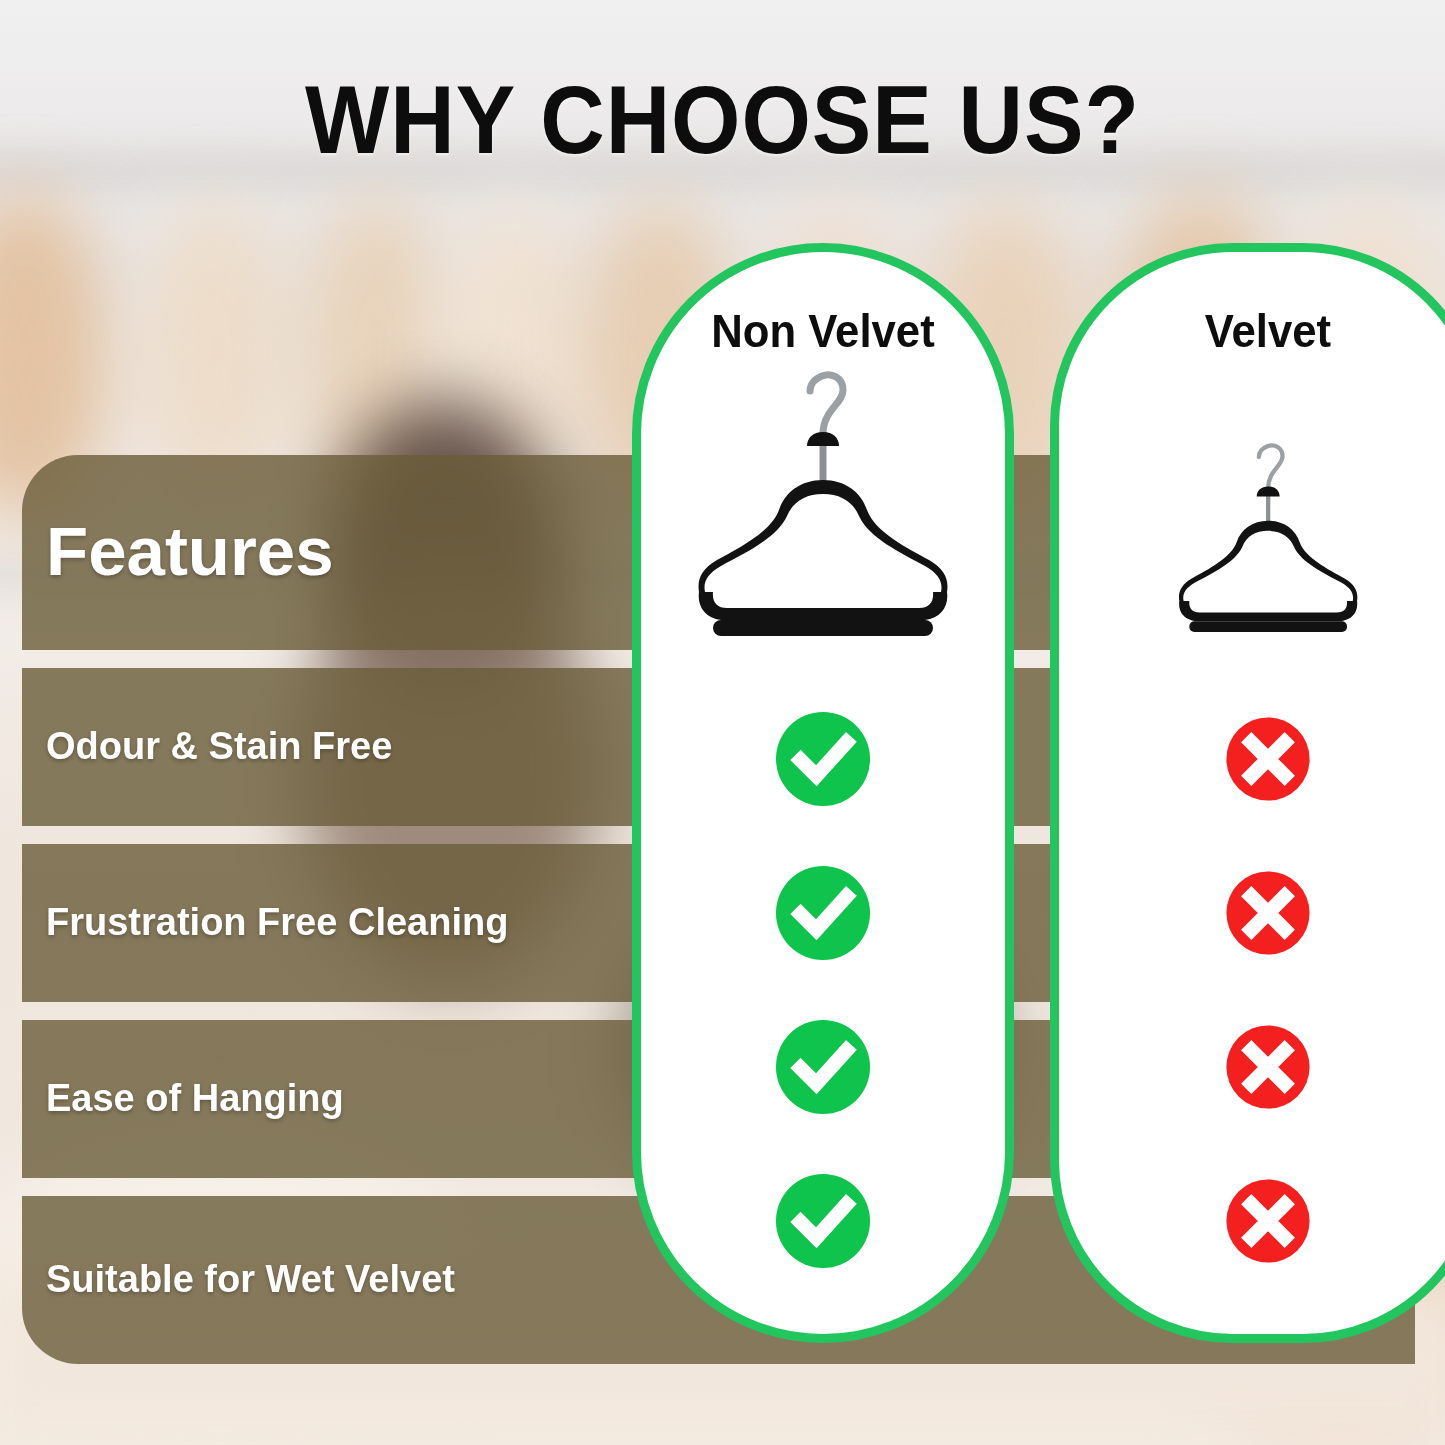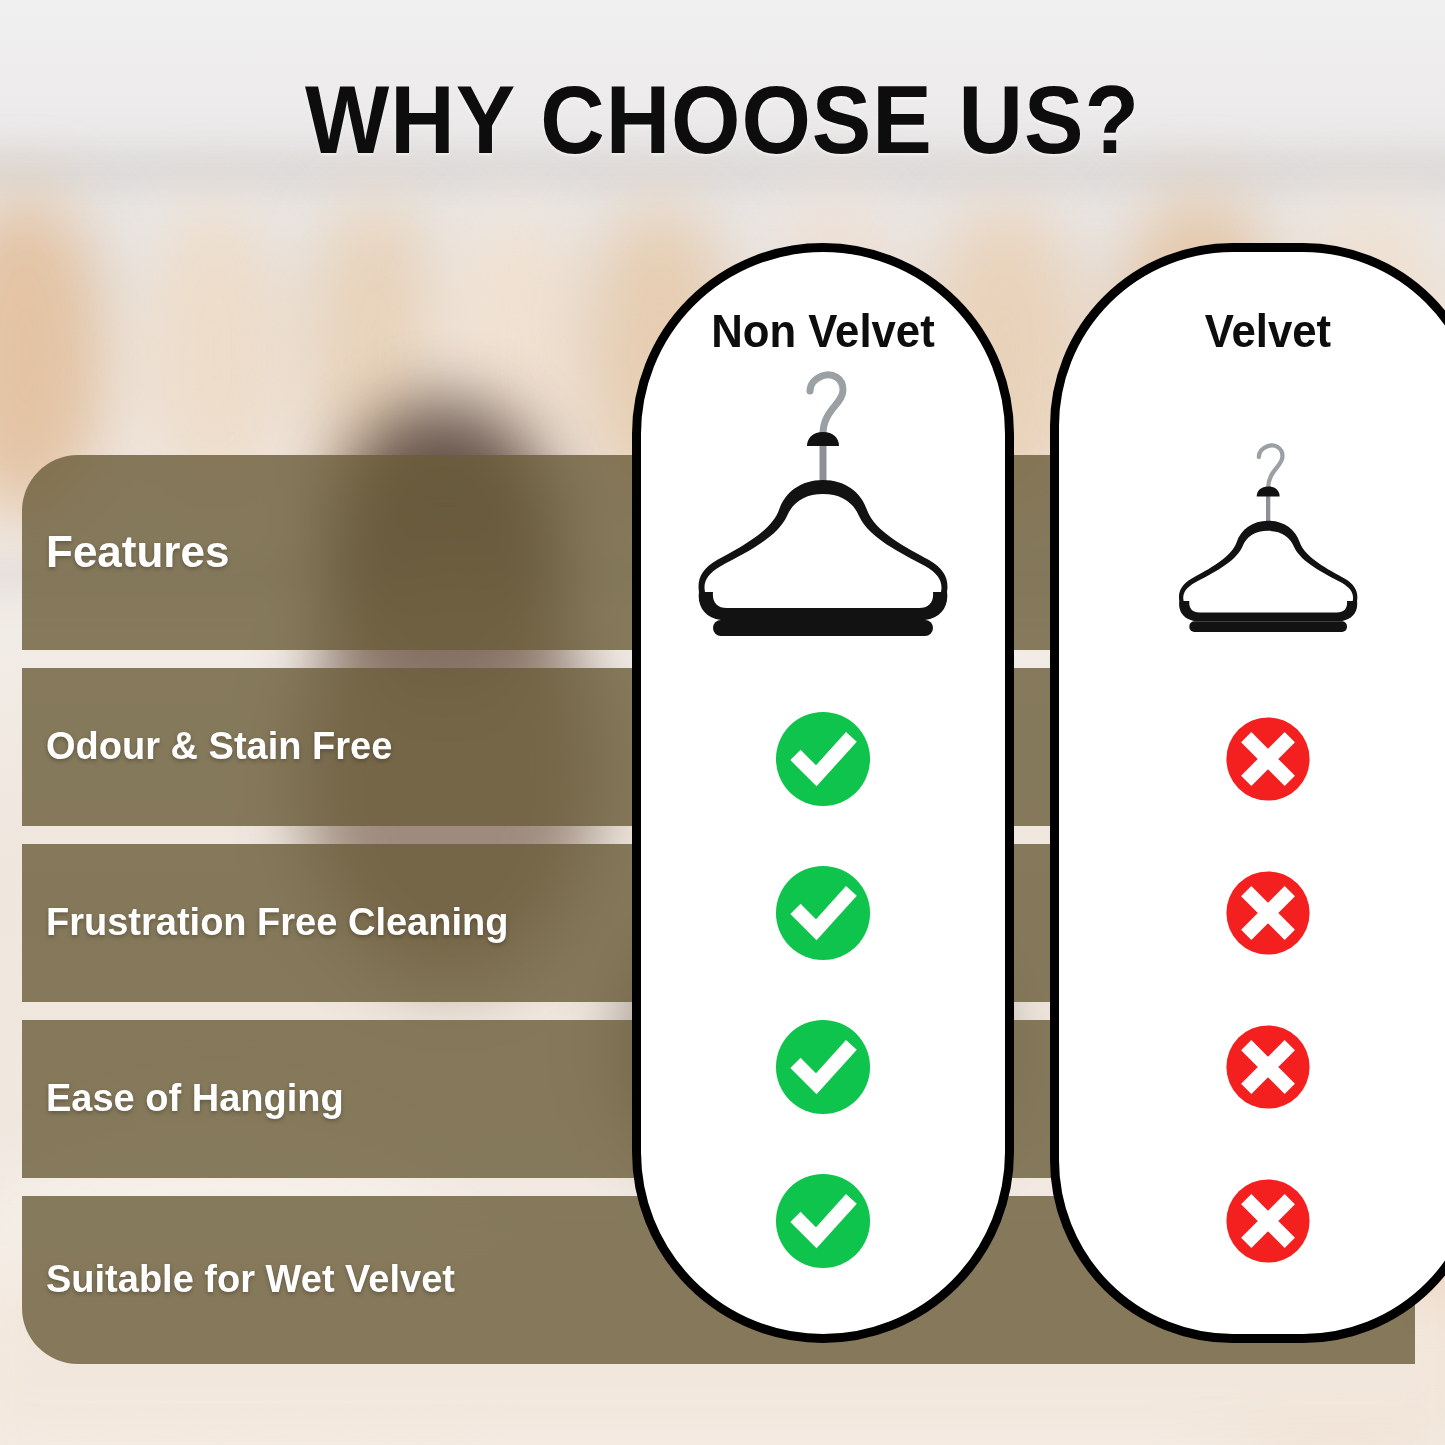--- a/index.html
+++ b/index.html
@@ -40,27 +40,27 @@
     box-sizing:border-box;
     padding-left:24px;
   }
   .bar:last-child{margin-bottom:0;}
   .bar.first{border-top-left-radius:56px;height:195px;}
   .bar.last{border-bottom-left-radius:56px;height:168px;}
   .bar-label{
     color:#ffffff;font-weight:bold;font-size:38px;line-height:1.05;
     white-space:nowrap;text-shadow:0 2px 4px rgba(0,0,0,.28);
   }
-  .bar.first .bar-label{font-size:44px;}
+  .bar.first .bar-label{font-size:69px;}
 
   
   .panel{
     position:absolute;
     background:#ffffff;
-    border:9px solid #000000;
+    border:9px solid #22c55e;
     box-sizing:border-box;
   }
   #panel-left{left:632px;top:243px;width:382px;height:1100px;border-radius:191px;}
   #panel-right{left:1050px;top:243px;width:436px;height:1100px;border-radius:183px;}
 
   .panel-title{
     position:absolute;left:0;right:0;top:52px;text-align:center;
     font-size:46px;font-weight:bold;color:#0d0d0d;
     transform:scaleX(0.95);
   }

